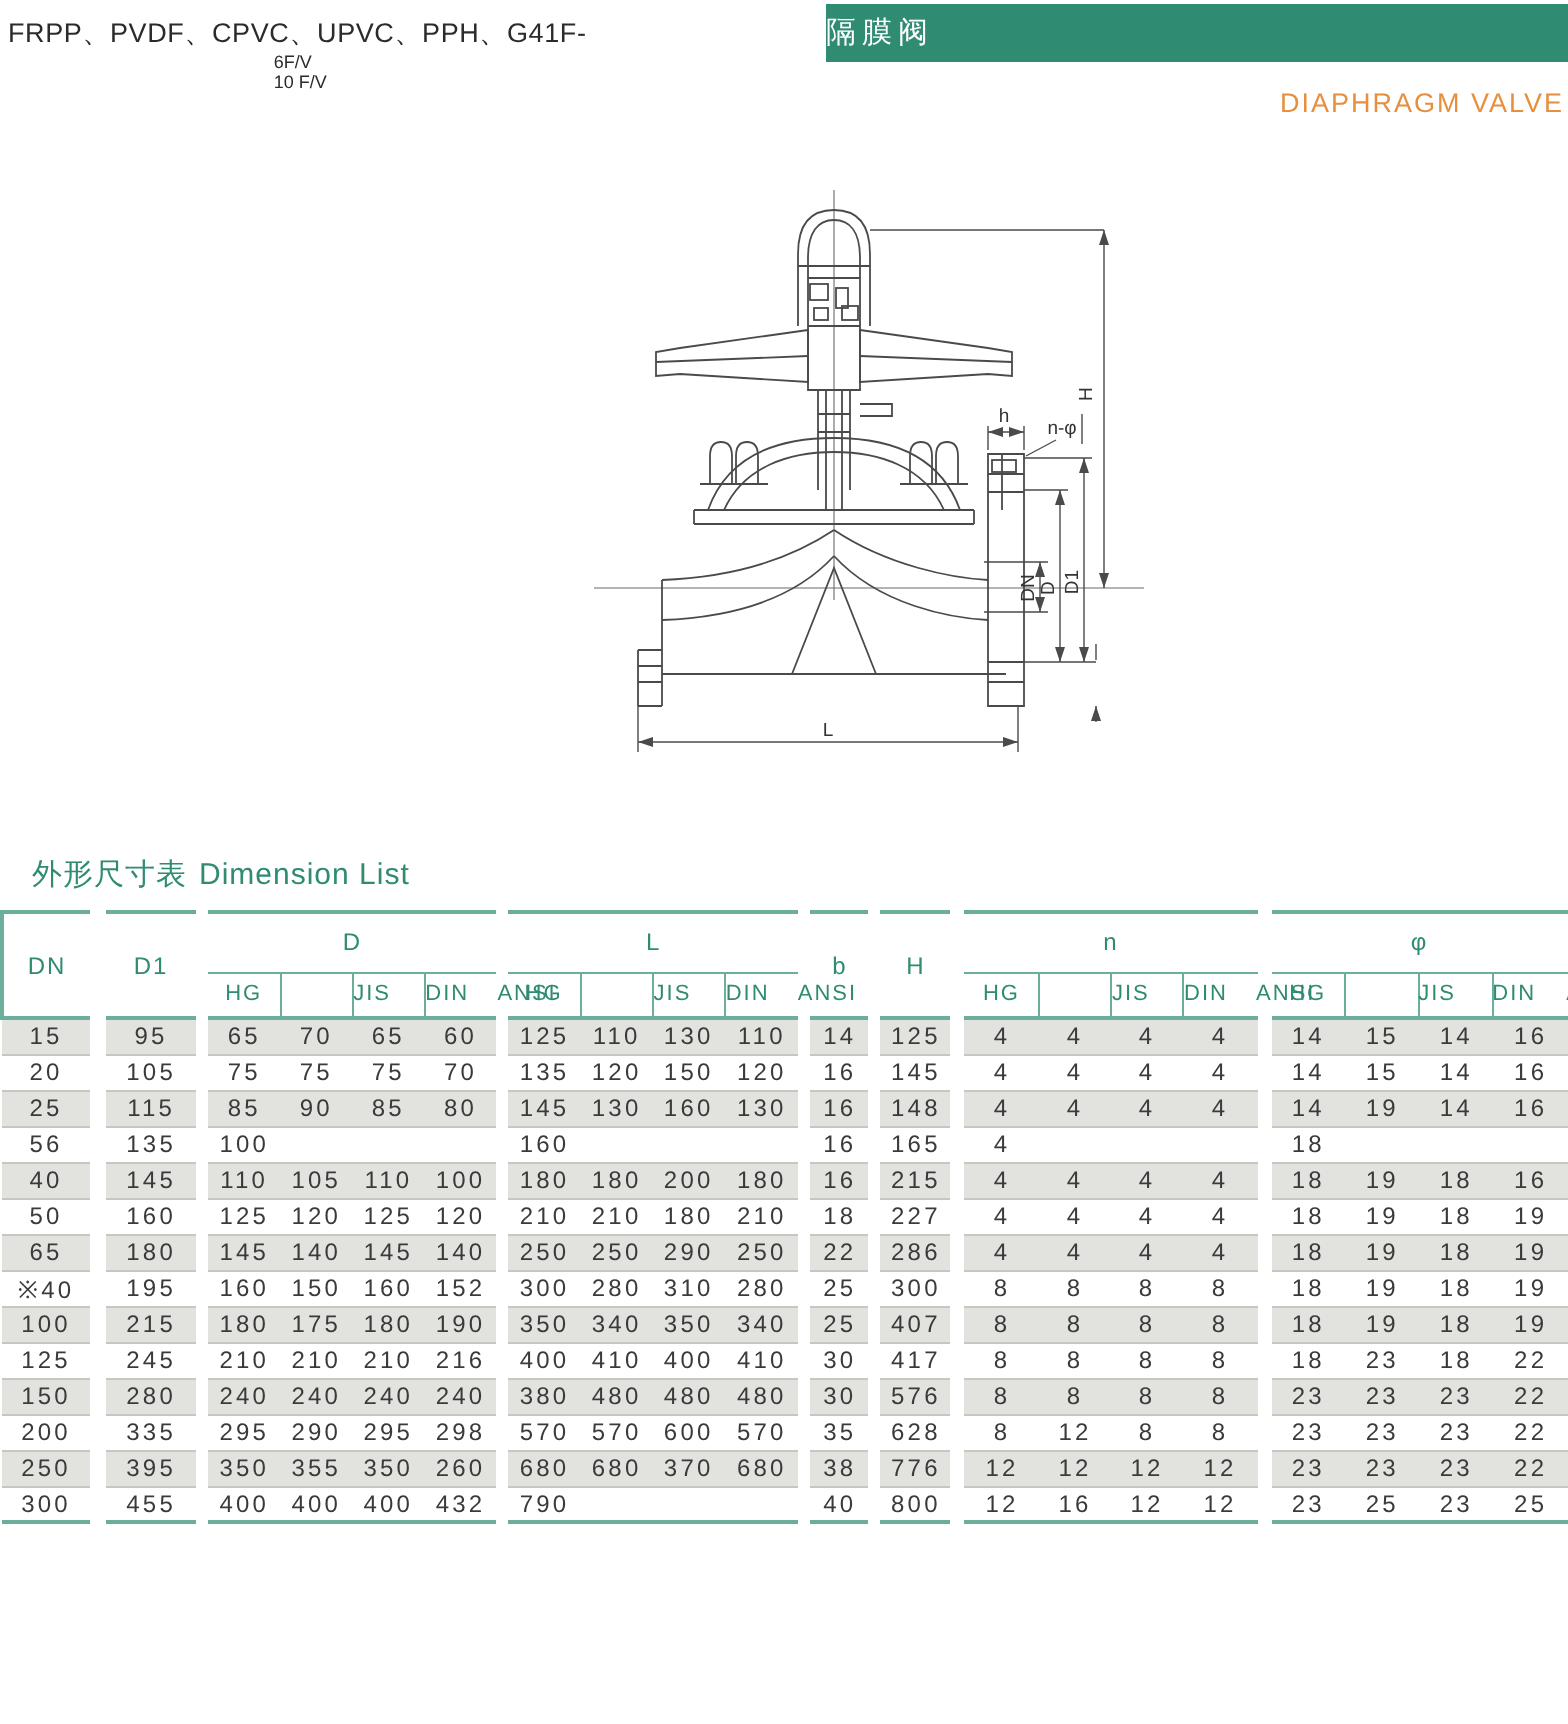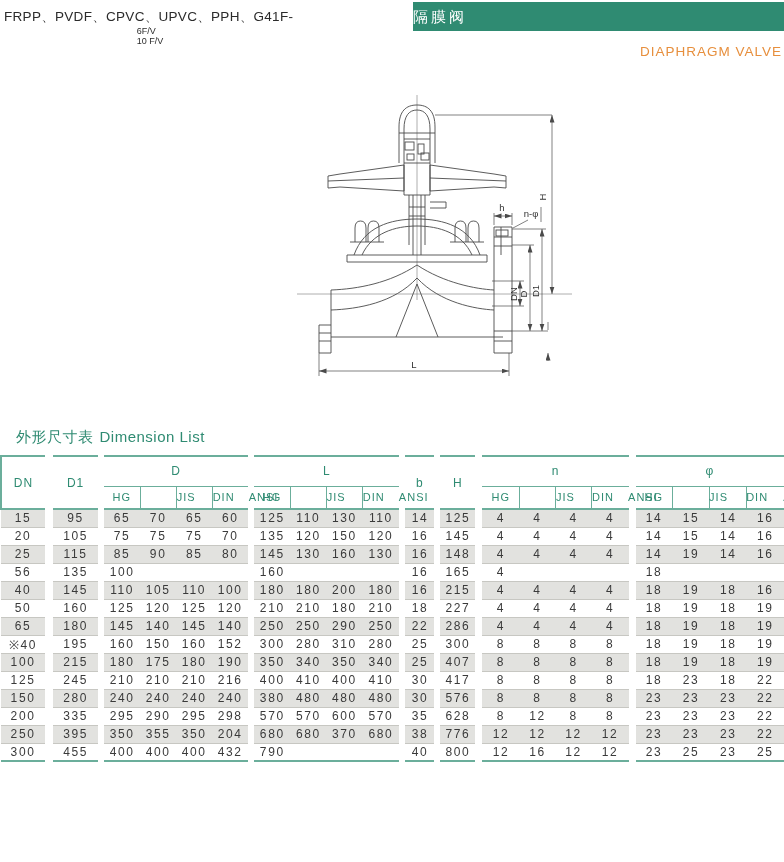--- a/index.html
+++ b/index.html
@@ -583,21 +583,21 @@
             <td class="c">22</td>
           </tr>
           <tr class="shade">
             <td class="c">250</td>
             <td class="gap"></td>
             <td class="c">395</td>
             <td class="gap"></td>
             <td class="c">350</td>
             <td class="c">355</td>
             <td class="c">350</td>
-            <td class="c">204</td>
+            <td class="c">260</td>
             <td class="gap"></td>
             <td class="c">680</td>
             <td class="c">680</td>
             <td class="c">370</td>
             <td class="c">680</td>
             <td class="gap"></td>
             <td class="c">38</td>
             <td class="gap"></td>
             <td class="c">776</td>
             <td class="gap"></td>

